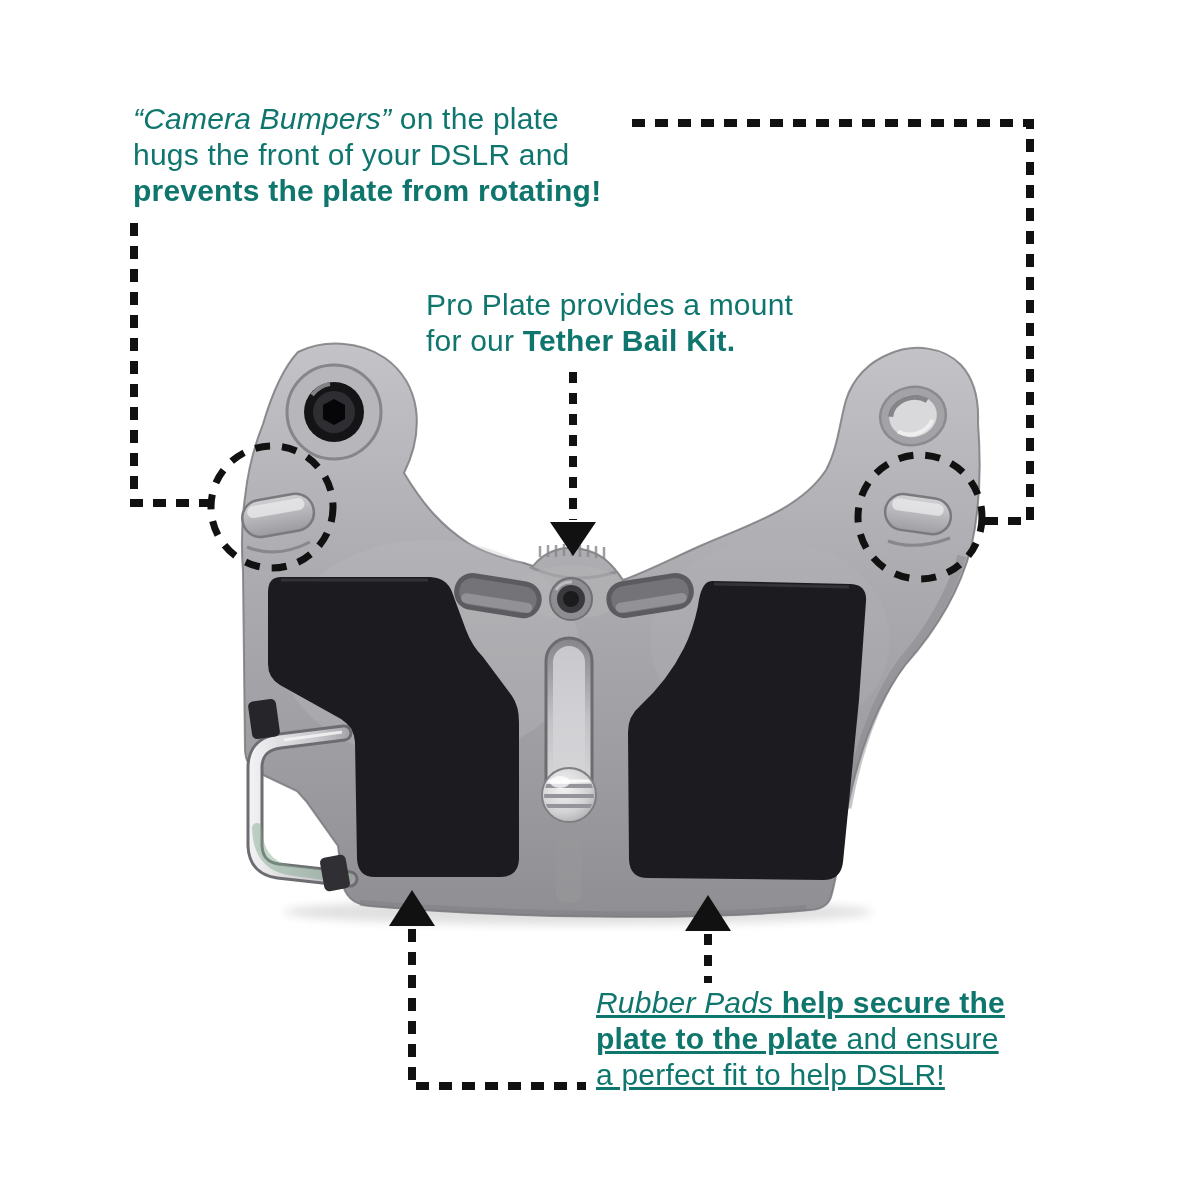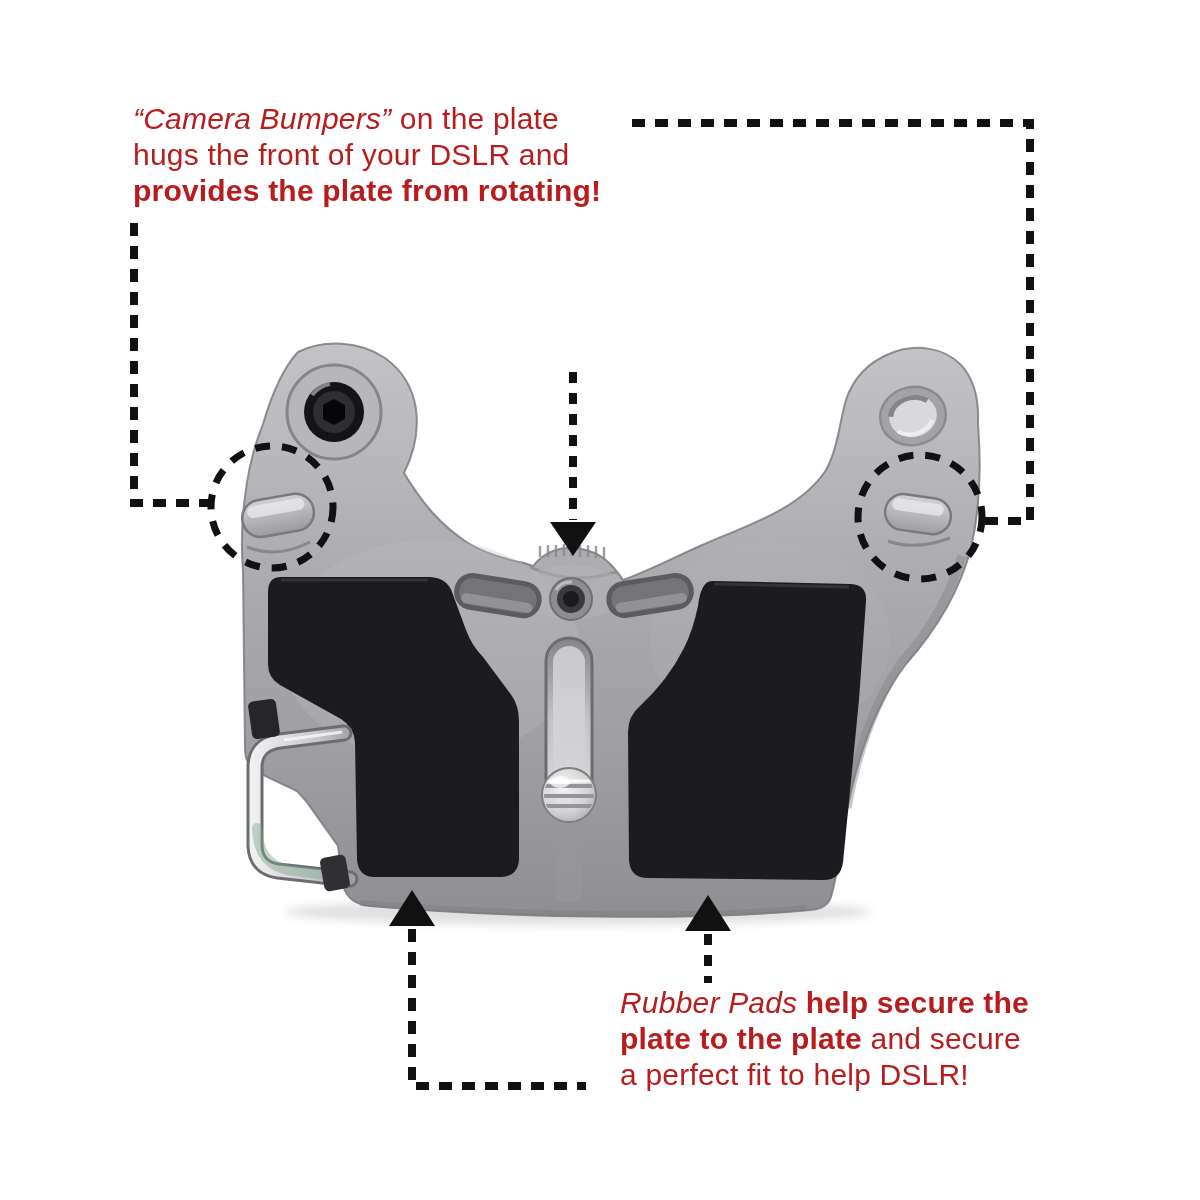--- a/index.html
+++ b/index.html
@@ -2,30 +2,30 @@
 <html><head>
 <meta charset="utf-8">
 <style>
   html,body{margin:0;padding:0;background:#ffffff;}
   .canvas{
     position:relative;width:1200px;height:1200px;background:#ffffff;
     overflow:hidden;font-family:"Liberation Sans", sans-serif;
   }
   .art{position:absolute;left:0;top:0;}
   .note{
-    position:absolute;color:#b91c1c;
+    position:absolute;color:#0f766e;
     font-size:30px;line-height:36px;letter-spacing:.2px;white-space:nowrap;
     font-family:"Liberation Sans", sans-serif;
   }
   .note .ln{white-space:nowrap;}
   .it{font-style:italic;}
   .b{font-weight:700;}
   #note-camera-bumpers{left:133px;top:101px;}
   #note-pro-plate{left:426px;top:287px;}
-  #note-rubber-pads{left:620px;top:985px;}
+  #note-rubber-pads{left:596px;top:985px;text-decoration:underline;}
 </style>
 </head>
 <body>
 
 <div class="canvas">
 
   <svg class="art" width="1200" height="1200" viewBox="0 0 1200 1200">
     <defs>
       <linearGradient id="metalV" gradientUnits="userSpaceOnUse" x1="0" y1="340" x2="0" y2="930">
         <stop offset="0" stop-color="#c4c4c8"></stop>
@@ -208,23 +208,27 @@
       <g>
         <path d="M 708 934 V 983" stroke-width="8" stroke-dasharray="11 10"></path>
         <polygon points="708,895 685,931 731,931" fill="#111111" stroke="none"></polygon>
       </g>
     </g>
   </svg>
 
   <div class="note" id="note-camera-bumpers">
     <div class="ln"><span class="it">“Camera Bumpers”</span><span> on the plate</span></div>
     <div class="ln">hugs the front of your DSLR and</div>
-    <div class="ln b">provides the plate from rotating!</div>
+    <div class="ln b">prevents the plate from rotating!</div>
   </div>
 
+  <div class="note" id="note-pro-plate">
+    <div class="ln">Pro Plate provides a mount</div>
+    <div class="ln"><span>for our </span><span class="b">Tether Bail Kit.</span></div>
+  </div>
 
   <div class="note" id="note-rubber-pads">
     <div class="ln"><span class="it">Rubber Pads </span><span class="b">help secure the</span></div>
-    <div class="ln"><span class="b">plate to the plate</span><span> and secure</span></div>
+    <div class="ln"><span class="b">plate to the plate</span><span> and ensure</span></div>
     <div class="ln">a perfect fit to help DSLR!</div>
   </div>
 
 </div>
 
 </body></html>

